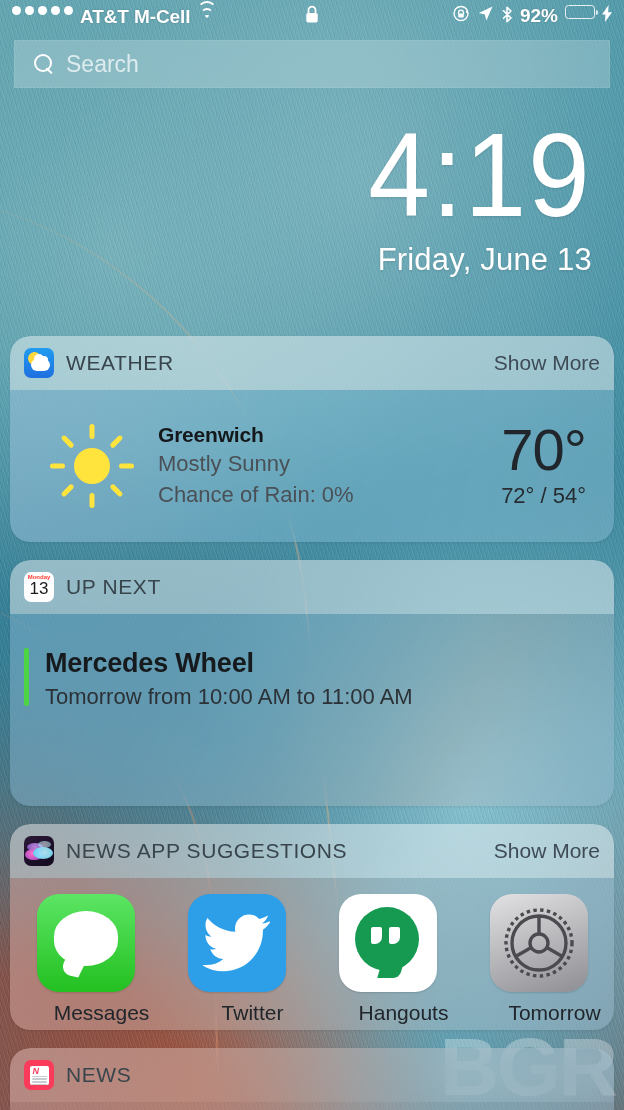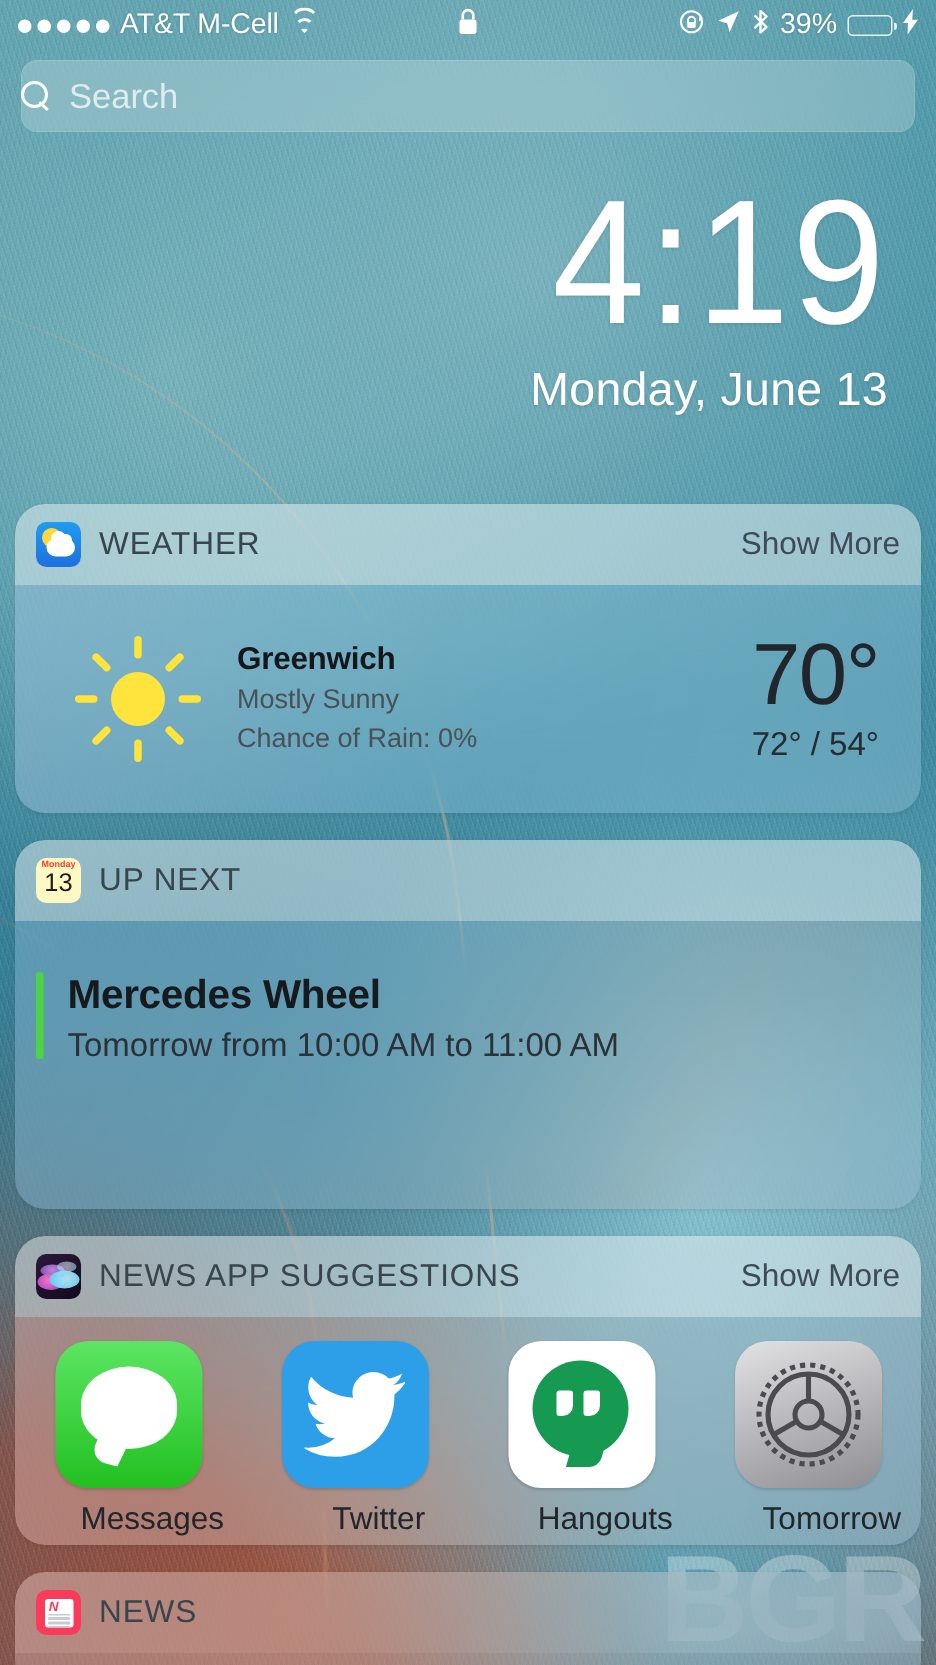--- a/index.html
+++ b/index.html
@@ -79,21 +79,21 @@
   }
 
   
   #status-bar {
     position:absolute; top:0; left:0; right:0; height:34px;
     display:flex; align-items:center; justify-content:space-between;
     padding:0 12px; z-index:40;
     color:#fff; font-size:19px;
     text-shadow:0 0 2px rgba(0,0,0,.22);
   }
-  .sb-left, .sb-right { display:flex; align-items:center; }
+  .sb-left, .sb-right { display:flex; align-items:flex-start;font-weight:bold; }
   .sb-left { gap:7px; }
   .sb-right { gap:7px; }
   .dots { display:flex; gap:4px; align-items:center; }
   .dot { width:9px; height:9px; border-radius:50%; background:#fff; }
   #carrier { font-size:19px; letter-spacing:-.1px; }
   .wifi { position:relative; width:20px; height:15px; }
   .wifi i {
     position:absolute; left:50%; bottom:0;
     border:2px solid #fff; border-color:#fff transparent transparent transparent;
     border-radius:50%;
@@ -110,24 +110,24 @@
   .batt::after {
     content:''; position:absolute; right:-4px; top:4px;
     width:2.5px; height:5px; border-radius:0 2px 2px 0;
     background:rgba(255,255,255,.8);
   }
   .batt-fill { height:100%; background:#4cd964; border-radius:1.5px; }
 
   
   #search-bar {
     position:absolute; top:40px; left:14px; right:14px; height:48px;
-    border-radius:11px; z-index:30;
+    border-radius:1px; z-index:30;
     background:rgba(255,255,255,.22);
     backdrop-filter:blur(12px);
-    display:flex; align-items:center; gap:12px; padding:0 0;
+    display:flex; align-items:center; gap:12px; padding:0 20px;
     box-shadow:inset 0 0 0 .5px rgba(255,255,255,.16);
   }
   .search-glyph { width:20px; height:20px; position:relative; flex:0 0 auto; }
   .search-glyph::before {
     content:''; position:absolute; left:0; top:0;
     width:14px; height:14px; border:2.4px solid #fff; border-radius:50%;
   }
   .search-glyph::after {
     content:''; position:absolute; left:12px; top:13px;
     width:8px; height:2.4px; background:#fff; border-radius:2px;
@@ -184,21 +184,21 @@
   }
   .icon-weather .cloud::before {
     content:''; position:absolute; left:3px; top:-5px; width:10px; height:10px;
     border-radius:50%; background:#fff;
   }
   .icon-weather .cloud::after {
     content:''; position:absolute; right:2px; top:-3px; width:8px; height:8px;
     border-radius:50%; background:#fff;
   }
 
-  .icon-calendar { background:#fef9c3; display:flex; flex-direction:column;
+  .icon-calendar { background:#ffffff; display:flex; flex-direction:column;
                    align-items:center; justify-content:flex-start; }
   .icon-calendar .cal-dow { font-size:6px; color:#ff3b30; font-weight:bold;
                             line-height:8px; margin-top:1px; }
   .icon-calendar .cal-day { font-size:17px; color:#1c1c1e; font-weight:400;
                             line-height:17px; margin-top:-1px; }
 
   .icon-siri { background:linear-gradient(145deg,#2b1838,#120a1e); }
   .icon-siri .s1 { position:absolute; left:1px; top:13px; width:18px; height:11px;
     border-radius:50%; background:radial-gradient(circle at 40% 40%,#ff6ec7,#7a3bbf); }
   .icon-siri .s2 { position:absolute; left:9px; top:11px; width:20px; height:12px;
@@ -221,21 +221,21 @@
   #weather-body { height:152px; display:flex; align-items:center; padding:0 22px;
     background:linear-gradient(100deg, rgba(175,205,235,.42), rgba(150,205,235,.34) 45%, rgba(175,215,240,.30)); }
   .sun-big { width:120px; flex:0 0 auto; display:flex; justify-content:center; }
   .sun-art { position:relative; width:84px; height:84px; }
   .sun-core { position:absolute; left:24px; top:24px; width:36px; height:36px;
               border-radius:50%; background:#ffe43d; }
   .ray { position:absolute; left:50%; top:50%; width:5px; height:15px;
          background:#ffe43d; border-radius:3px; transform-origin:50% 0; }
   .wx-mid { flex:1; padding-left:6px; }
   #wx-city { font-size:21px; font-weight:bold; color:#15181b; letter-spacing:-.2px; }
-  .wx-sub { font-size:18px; color:#4a5056; margin-top:3px; line-height:1.28; }
+  .wx-sub { font-size:22px; color:#4a5056; margin-top:3px; line-height:1.28; }
   .wx-right { text-align:right; padding-right:6px; }
   #wx-temp { font-size:58px; font-weight:200; color:#20262b; line-height:.94;
              letter-spacing:-1px; }
   #wx-hilo { font-size:22px; color:#262c31; margin-top:6px; }
 
   
   #upnext-body { height:192px; padding:34px 0 0 14px;
     background:linear-gradient(120deg, rgba(150,195,225,.40), rgba(165,205,230,.34) 40%,
                rgba(210,190,185,.28) 72%, rgba(170,200,225,.32)); }
   .event-row { display:flex; gap:16px; align-items:flex-start; }
@@ -331,40 +331,40 @@
     <span>
       <svg width="17" height="17" viewBox="0 0 17 17" aria-hidden="true">
         <path d="M15.5 1.5 1.8 7.9l6 1.6 1.6 6z" fill="#fff"></path>
       </svg>
     </span>
     <span>
       <svg width="12" height="19" viewBox="0 0 12 19" aria-hidden="true">
         <path d="M2 5.2 10 13 6 16.6V2.4L10 6 2 13.8" fill="none" stroke="#fff" stroke-width="1.6" stroke-linejoin="round"></path>
       </svg>
     </span>
-    <span class="battery-pct">39%</span>
+    <span class="battery-pct">92%</span>
     <span class="batt">
       <span class="batt-fill" id="batt-fill" style="width: 39%; background: rgb(76, 217, 100);"></span>
     </span>
     <span>
       <svg width="10" height="17" viewBox="0 0 10 17" aria-hidden="true">
         <path d="M6.6 0 0 9.4h3.4L3 17 10 7.2H6.2z" fill="#fff"></path>
       </svg>
     </span>
   </div>
 </div>
 
 <div id="search-bar">
   <span class="search-glyph"></span>
   <span id="search-placeholder">Search</span>
 </div>
 
 <div id="clock-block">
   <div id="clock-time">4:19</div>
-  <div id="clock-date">Monday, June 13</div>
+  <div id="clock-date">Friday, June 13</div>
 </div>
 
 <div id="widgets">
 
   <div class="widget">
     <div class="widget-header">
       <span class="w-icon icon-weather">
         <span class="sun"></span>
           <span class="cloud"></span>
       </span>

